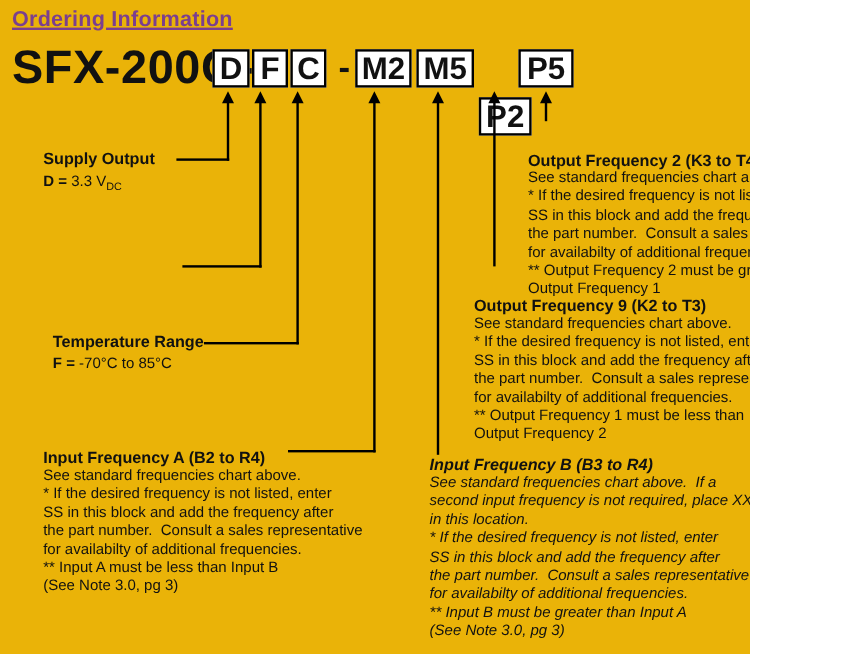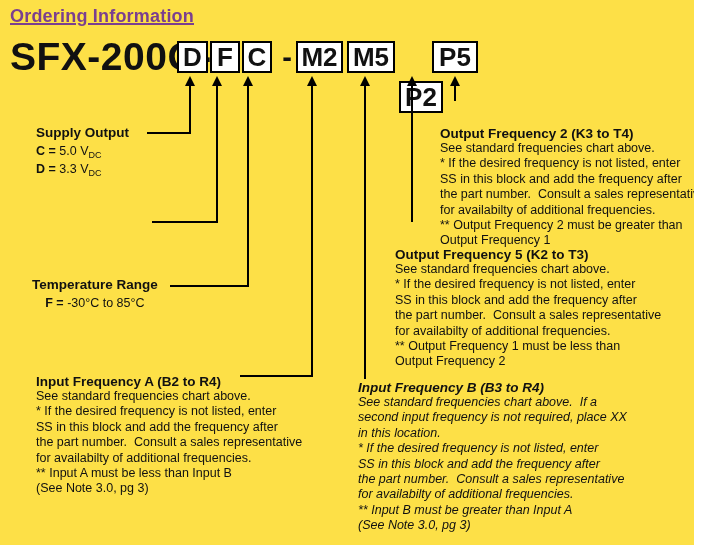--- a/index.html
+++ b/index.html
@@ -1,17 +1,17 @@
 <!DOCTYPE html>
 <html><head>
 <meta charset="utf-8">
 <style>
   html,body{margin:0;padding:0;background:#ffffff;}
   .page{
-    position:relative;width:694px;height:545px;background:#fde047;overflow:hidden;
+    position:relative;width:625px;height:545px;background:#eab308;overflow:hidden;
     font-family:"Liberation Sans","DejaVu Sans",sans-serif;color:#111;
   }
   .title{
     position:absolute;left:10px;top:6px;font-size:18px;font-weight:bold;
     color:#7b3f8f;text-decoration:underline;text-decoration-thickness:2px;
     letter-spacing:0.2px;
   }
   
   .pn-prefix{
     position:absolute;left:10px;top:41px;height:32px;line-height:32px;
@@ -84,30 +84,29 @@
 
   <div class="vline" style="left:364px;top:85px;height:294px;"></div>
 
   <div class="vline" style="left:411px;top:85px;height:137px;"></div>
 
   <div class="vline" style="left:454px;top:85px;height:16px;"></div>
 
   <div class="callout" style="left:36px;top:125px;">
     <div class="co-head">Supply Output</div>
     <div class="opts">
-      <div class="opt"><b>C =</b><span> 5.0 V</span><span class="vsub">DC</span></div>
       <div class="opt"><b>D =</b><span> 3.3 V</span><span class="vsub">DC</span></div>
     </div>
   </div>
 
 
-  <div class="callout" style="left:32px;top:277px;text-align:center;">
+  <div class="callout" style="left:44px;top:277px;">
     <div class="co-head">Temperature Range</div>
     <div class="opts">
-      <div class="opt"><b>F =</b><span> -30°C to 85°C</span></div>
+      <div class="opt"><b>F =</b><span> -70°C to 85°C</span></div>
     </div>
   </div>
 
   <div class="callout" style="left:36px;top:374px;">
     <div class="co-head">Input Frequency A (B2 to R4)</div>
     <div class="co-body">See standard frequencies chart above.
 * If the desired frequency is not listed, enter
 SS in this block and add the frequency after
 the part number.  Consult a sales representative
 for availabilty of additional frequencies.
@@ -122,21 +121,21 @@
 in this location.
 * If the desired frequency is not listed, enter
 SS in this block and add the frequency after
 the part number.  Consult a sales representative
 for availabilty of additional frequencies.
 ** Input B must be greater than Input A
 (See Note 3.0, pg 3)</div>
   </div>
 
   <div class="callout" style="left:395px;top:247px;">
-    <div class="co-head">Output Frequency 5 (K2 to T3)</div>
+    <div class="co-head">Output Frequency 9 (K2 to T3)</div>
     <div class="co-body">See standard frequencies chart above.
 * If the desired frequency is not listed, enter
 SS in this block and add the frequency after
 the part number.  Consult a sales representative
 for availabilty of additional frequencies.
 ** Output Frequency 1 must be less than
 Output Frequency 2</div>
   </div>
 
   <div class="callout" style="left:440px;top:126px;">

